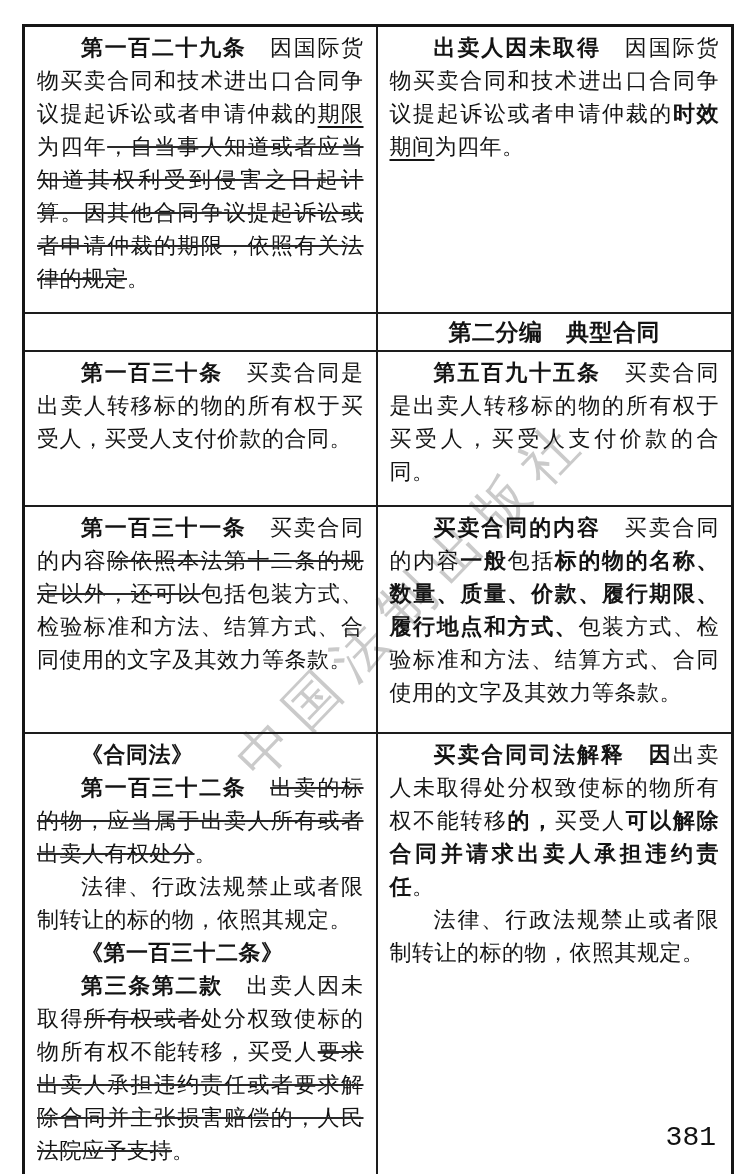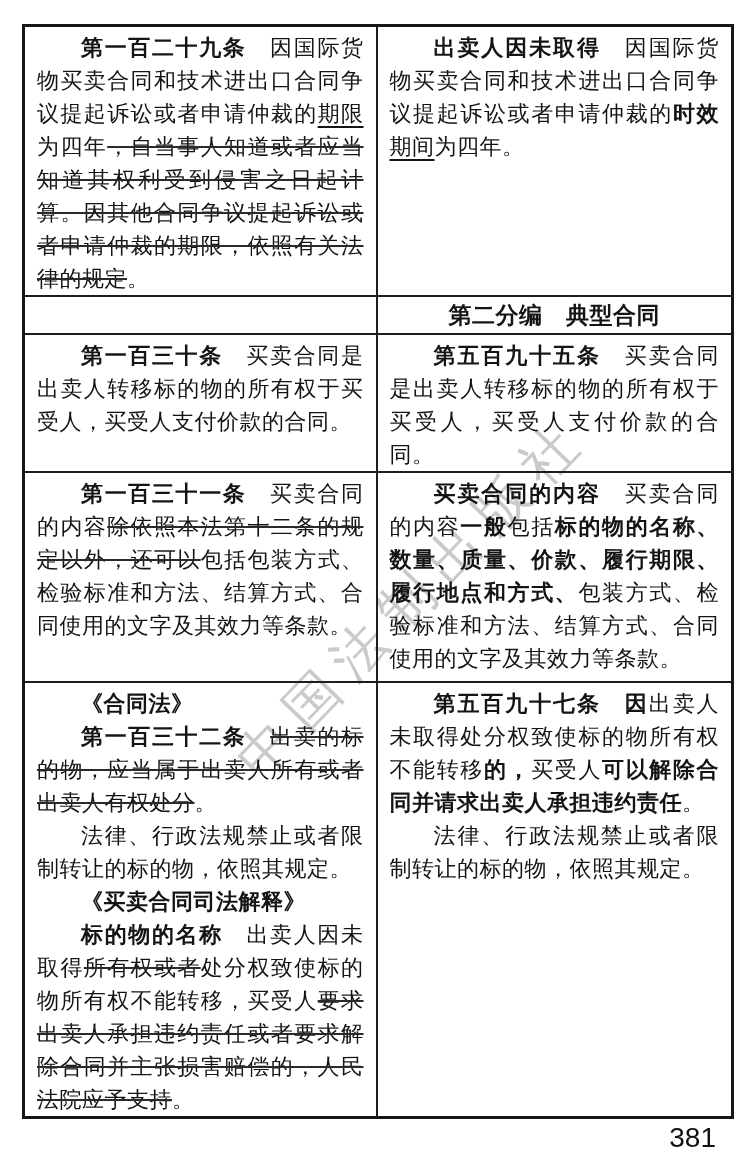--- a/index.html
+++ b/index.html
@@ -16,21 +16,21 @@
     font-family:"Liberation Serif", serif;
     pointer-events:none;
   }
   table.cmp{
     position:absolute;left:22px;top:24px;z-index:1;
     width:709px;border-collapse:collapse;table-layout:fixed;
     border:3px solid #161616;background:transparent;
   }
   td{
     border:2px solid #1d1d1d;vertical-align:top;
-    padding:4px 12px 0 12px;
+    padding:4px 12px 17px 12px;
     font-size:22px;line-height:33px;
     text-align:justify;letter-spacing:0.5px;
   }
   tr.r-head td{
     height:30px;vertical-align:middle;text-align:center;padding:0;
     font-weight:bold;font-size:23px;
     font-family:"Liberation Sans", sans-serif;
   }
   tr.r-129 td{height:227px;}
   tr.r-sub td, tr.r-chap td{
@@ -42,21 +42,21 @@
   tr.r-chap td{height:31px;}
   tr.r-130 td{height:114px;}
   tr.r-131 td{height:204px;}
   tr.r-132 td{height:397px;}
   p.para{margin:0;text-indent:2em;}
   .b{font-weight:bold;font-family:"Liberation Sans", sans-serif;}
   .strike{text-decoration:line-through;text-decoration-thickness:2px;text-decoration-color:#2a2a2a;}
   .u{text-decoration:underline;text-underline-offset:5px;text-decoration-thickness:1.5px;}
   .page-number{
     position:absolute;right:36px;top:1122px;z-index:1;
-    font-size:28px;font-family:Liberation Sans, sans-serif;color:#111;
+    font-size:28px;font-family:Liberation Mono, monospace;color:#111;
   }
 </style>
 </head>
 <body>
 
 <div class="watermark">中国法制出版社</div>
 
 <table class="cmp">
   <colgroup>
     <col style="width:353px">
@@ -96,24 +96,24 @@
     <td>
       <p class="para"><span class="b">买卖合同的内容</span><span>　买卖合同的内容</span><span class="b">一般</span><span>包括</span><span class="b">标的物的名称、数量、质量、价款、履行期限、履行地点和方式、</span><span>包装方式、检验标准和方法、结算方式、合同使用的文字及其效力等条款。</span></p>
     </td>
   </tr>
 
   <tr class="r-132">
     <td>
       <p class="para"><span class="b">《合同法》</span></p>
       <p class="para"><span class="b">第一百三十二条</span><span>　</span><span class="strike">出卖的标的物，应当属于出卖人所有或者出卖人有权处分</span><span>。</span></p>
       <p class="para"><span>法律、行政法规禁止或者限制转让的标的物，依照其规定。</span></p>
-      <p class="para"><span class="b">《买卖合同司法解释》</span></p>
-      <p class="para"><span class="b">标的物的名称</span><span>　出卖人因未取得</span><span class="strike">所有权或者</span><span>处分权致使标的物所有权不能转移，买受人</span><span class="strike">要求出卖人承担违约责任或者要求解除合同并主张损害赔偿的，人民法院应予支持</span><span>。</span></p>
+      <p class="para"><span class="b">《第一百三十二条》</span></p>
+      <p class="para"><span class="b">第三条第二款</span><span>　出卖人因未取得</span><span class="strike">所有权或者</span><span>处分权致使标的物所有权不能转移，买受人</span><span class="strike">要求出卖人承担违约责任或者要求解除合同并主张损害赔偿的，人民法院应予支持</span><span>。</span></p>
     </td>
     <td>
-      <p class="para"><span class="b">第五百九十七条</span><span>　</span><span class="b">因</span><span>出卖人未取得处分权致使标的物所有权不能转移</span><span class="b">的，</span><span>买受人</span><span class="b">可以解除合同并请求出卖人承担违约责任</span><span>。</span></p>
+      <p class="para"><span class="b">买卖合同司法解释</span><span>　</span><span class="b">因</span><span>出卖人未取得处分权致使标的物所有权不能转移</span><span class="b">的，</span><span>买受人</span><span class="b">可以解除合同并请求出卖人承担违约责任</span><span>。</span></p>
       <p class="para"><span>法律、行政法规禁止或者限制转让的标的物，依照其规定。</span></p>
     </td>
   </tr>
 </tbody>
   </table>
 
 <div class="page-number">381</div>
 
 </body></html>

